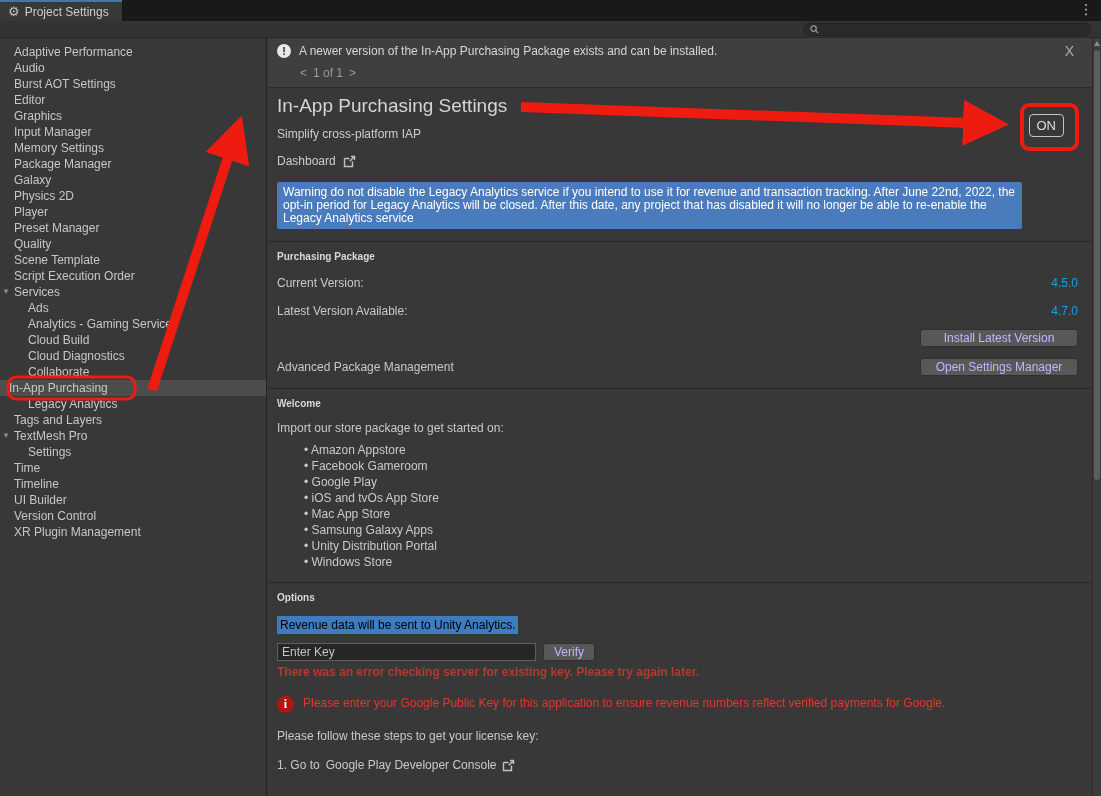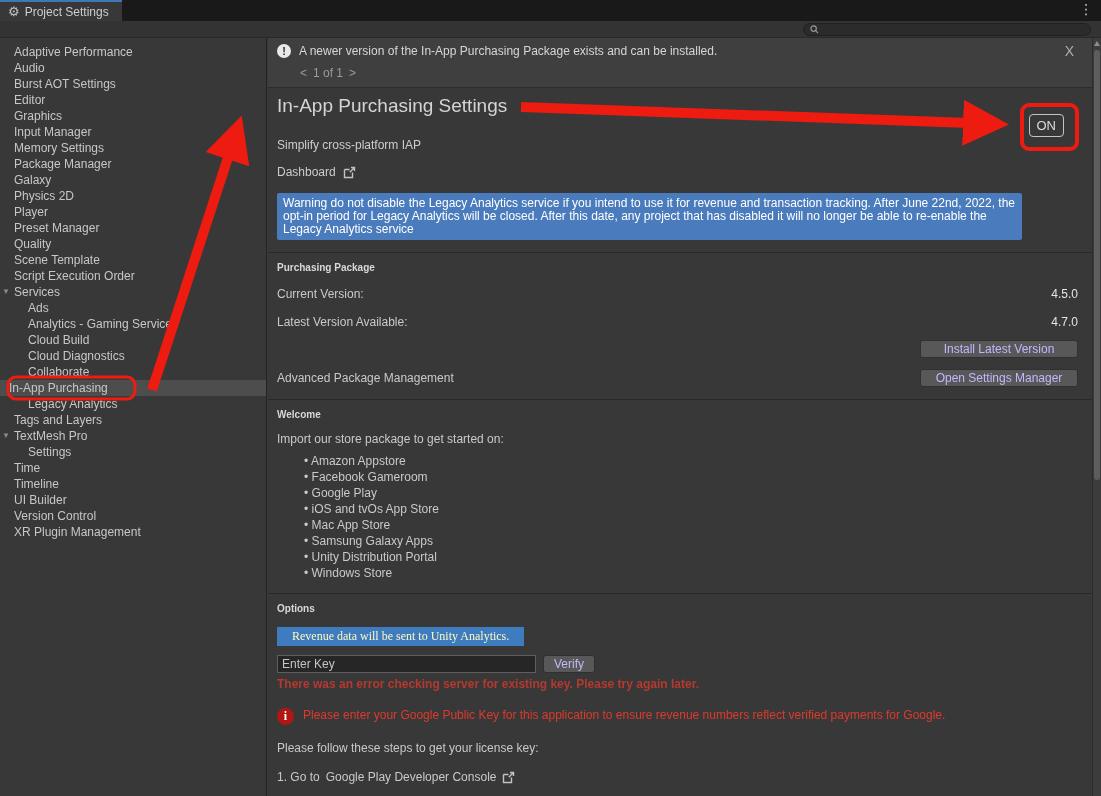--- a/index.html
+++ b/index.html
@@ -42,43 +42,43 @@
   .pager .pg-btn { cursor:pointer; }
   .banner-close { position:absolute; right:18px; top:5px; color:#adadad; font-size:14px; cursor:pointer; }
   .content { padding:0 9px 0 9px; }
   .page-title { font-size:19px; color:#d4d4d4; margin-top:7px; }
   .on-btn {
     position:absolute; right:28px; top:76px;
     border:1px solid #c4c4c4; border-radius:4px; background:transparent;
     color:#dedede; font-size:13px; padding:3px 7px; cursor:pointer;
     font-family:"Liberation Sans",sans-serif;
   }
-  .subtitle { margin-top:21px; color:#cdcdcd; }
+  .subtitle { margin-top:10px; color:#cdcdcd; }
   .dash-row { margin-top:13px; display:flex; align-items:center; gap:7px; color:#cdcdcd; cursor:pointer; width:max-content; }
   .warnbox {
     margin-top:14px; width:745px; background:#4a7cbd; color:#ffffff;
     padding:4px 6px; line-height:13px; border-radius:2px;
   }
   .hr { border:none; border-top:1px solid #292929; margin:12px -9px 0 -9px; }
   .sec-h { font-weight:bold; font-size:10px; color:#d8d8d8; margin-top:9px; }
   .kv { display:flex; justify-content:space-between; margin-top:14px; padding-right:5px; }
-  .kv .v { color:#e5e5e5; }
+  .kv .v { color:#0ea5e9; }
   .btn-row { display:flex; justify-content:flex-end; margin-top:11px; padding-right:5px; }
   .btn-row.split { justify-content:space-between; align-items:center; }
   .ubtn {
     background:#585858; border:1px solid #303030; border-radius:3px;
     color:#c4b5fd; font-size:12px; height:18px; padding:0 10px; cursor:pointer;
     font-family:"Liberation Sans",sans-serif;
   }
   .ubtn.wide { width:158px; }
   .intro { margin-top:12px; }
   .stores { margin:7px 0 0 27px; list-style:none; }
   .stores li { height:16px; line-height:16px; }
   .stores li::before { content:"• "; }
-  .chip { margin-top:13px; display:inline-block; background:#3e7cbf; color:#fef9c3; padding:2px 15px;font-family:Liberation Serif, serif; }
+  .chip { margin-top:13px; display:inline-block; background:#3e7cbf; color:#000000; padding:2px 3px; }
   .keyrow { margin-top:9px; display:flex; gap:7px; align-items:center; }
   .keyinput {
     width:259px; height:18px; background:#262626; border:1px solid #5e5e5e;
     color:#c5c5c5; font-size:12px; padding:0 4px; font-family:"Liberation Sans",sans-serif;
   }
   .err1 { margin-top:4px; color:#b5392f;font-weight:bold; }
   .gkey { margin-top:17px; display:flex; gap:9px; align-items:flex-start; color:#de3a2c; }
   .info-circ { width:17px; height:17px; border-radius:50%; background:#b01712; color:#fff; font-weight:bold; text-align:center; line-height:17px; font-size:12px; font-family:"Liberation Serif",serif; flex:0 0 auto; }
   .steps { margin-top:16px; }
   .step1 { margin-top:15px; display:flex; align-items:center; gap:6px; }

